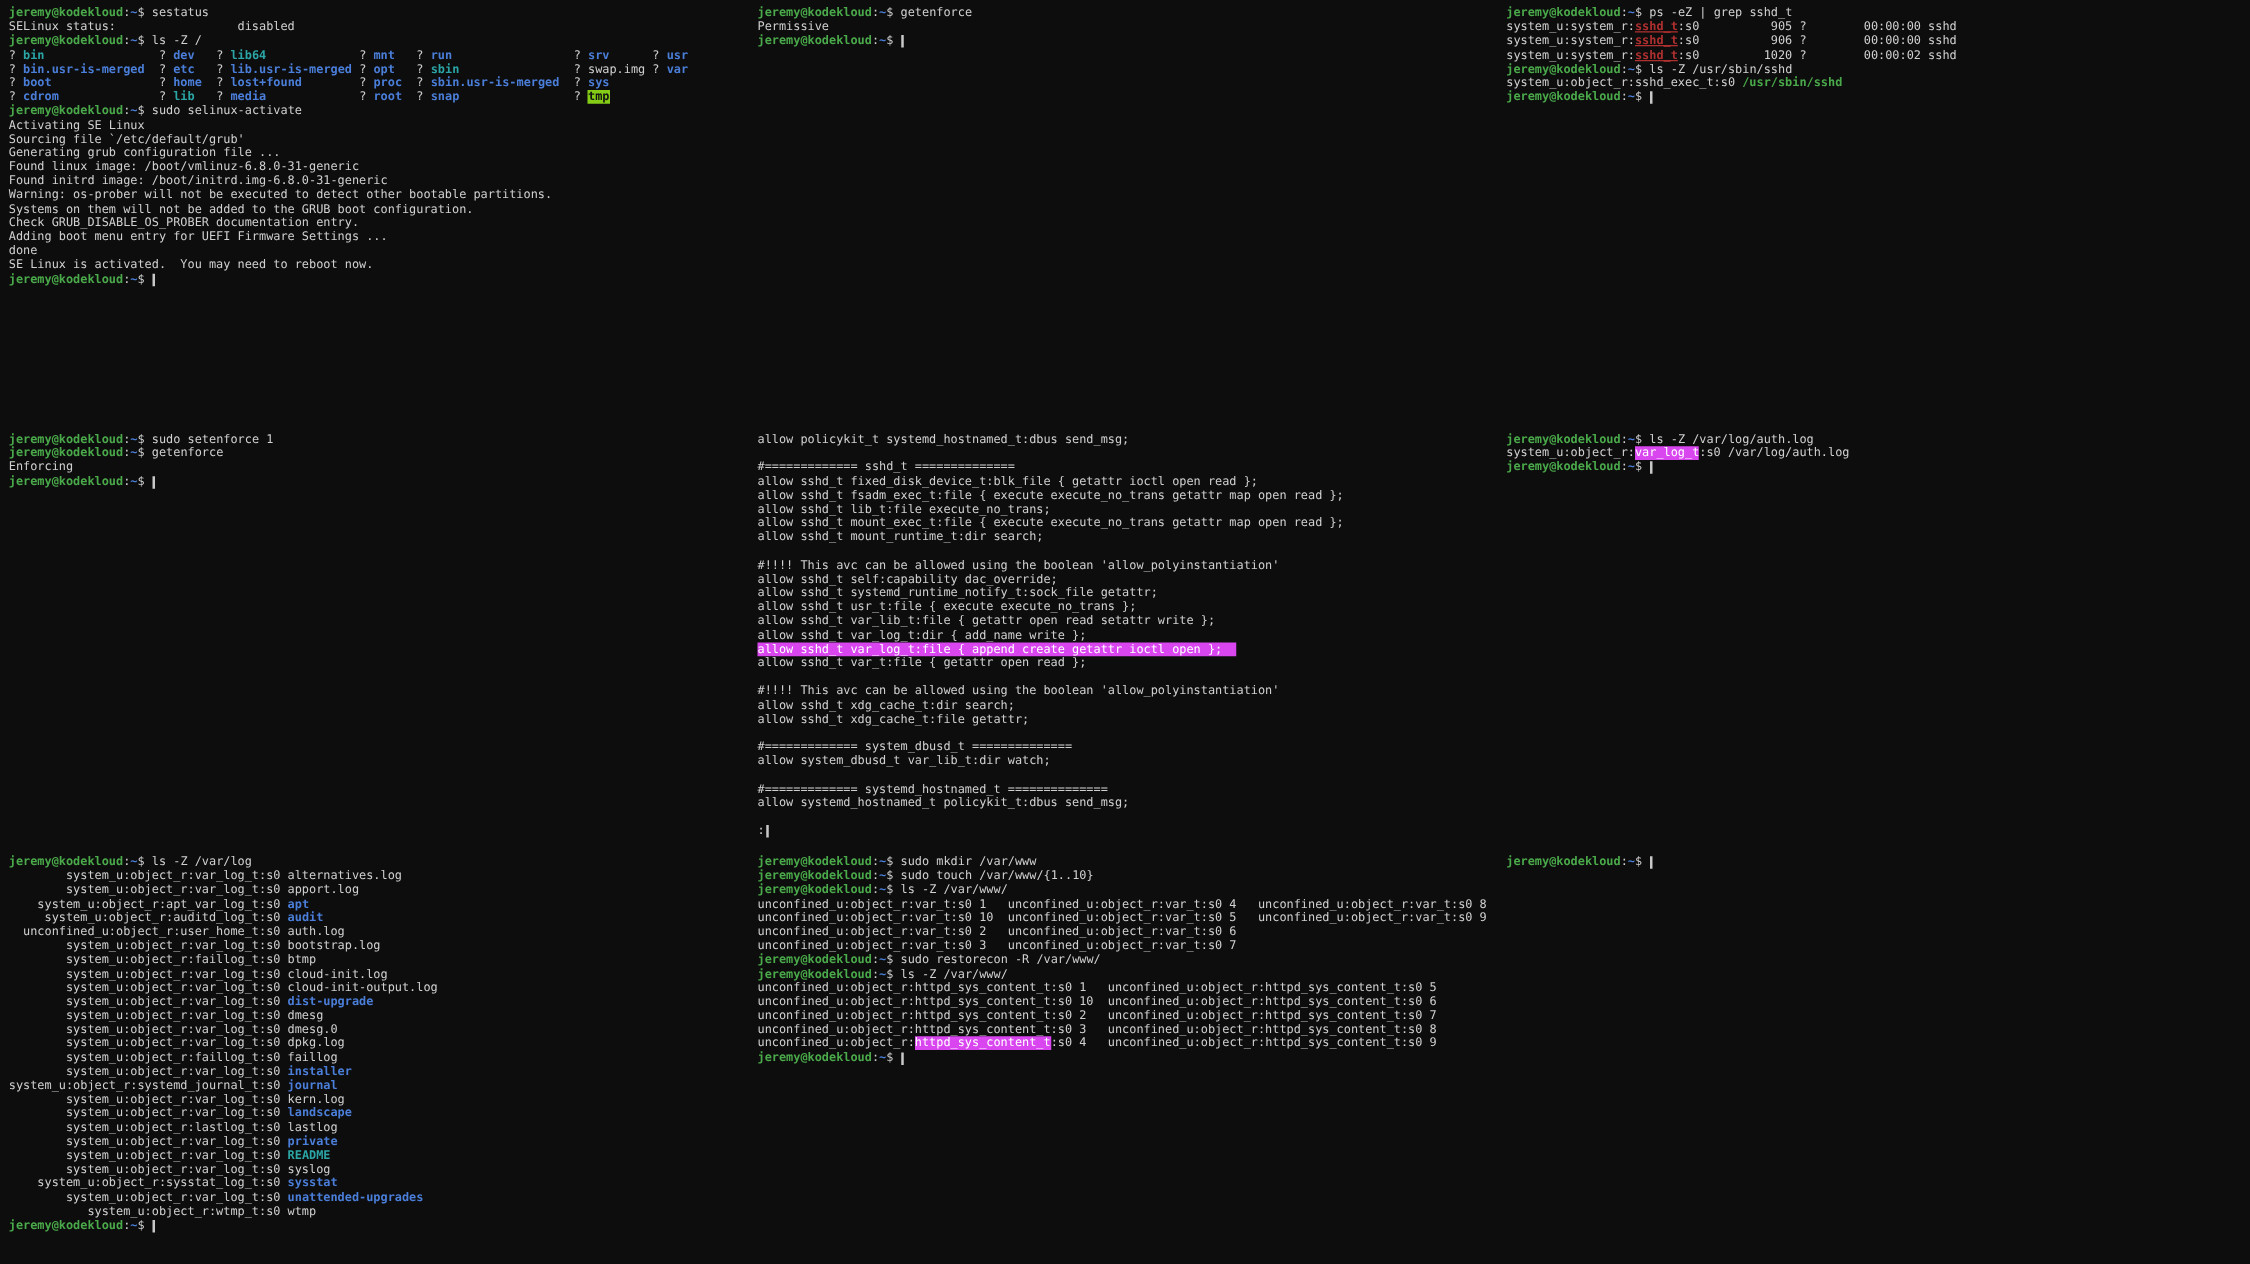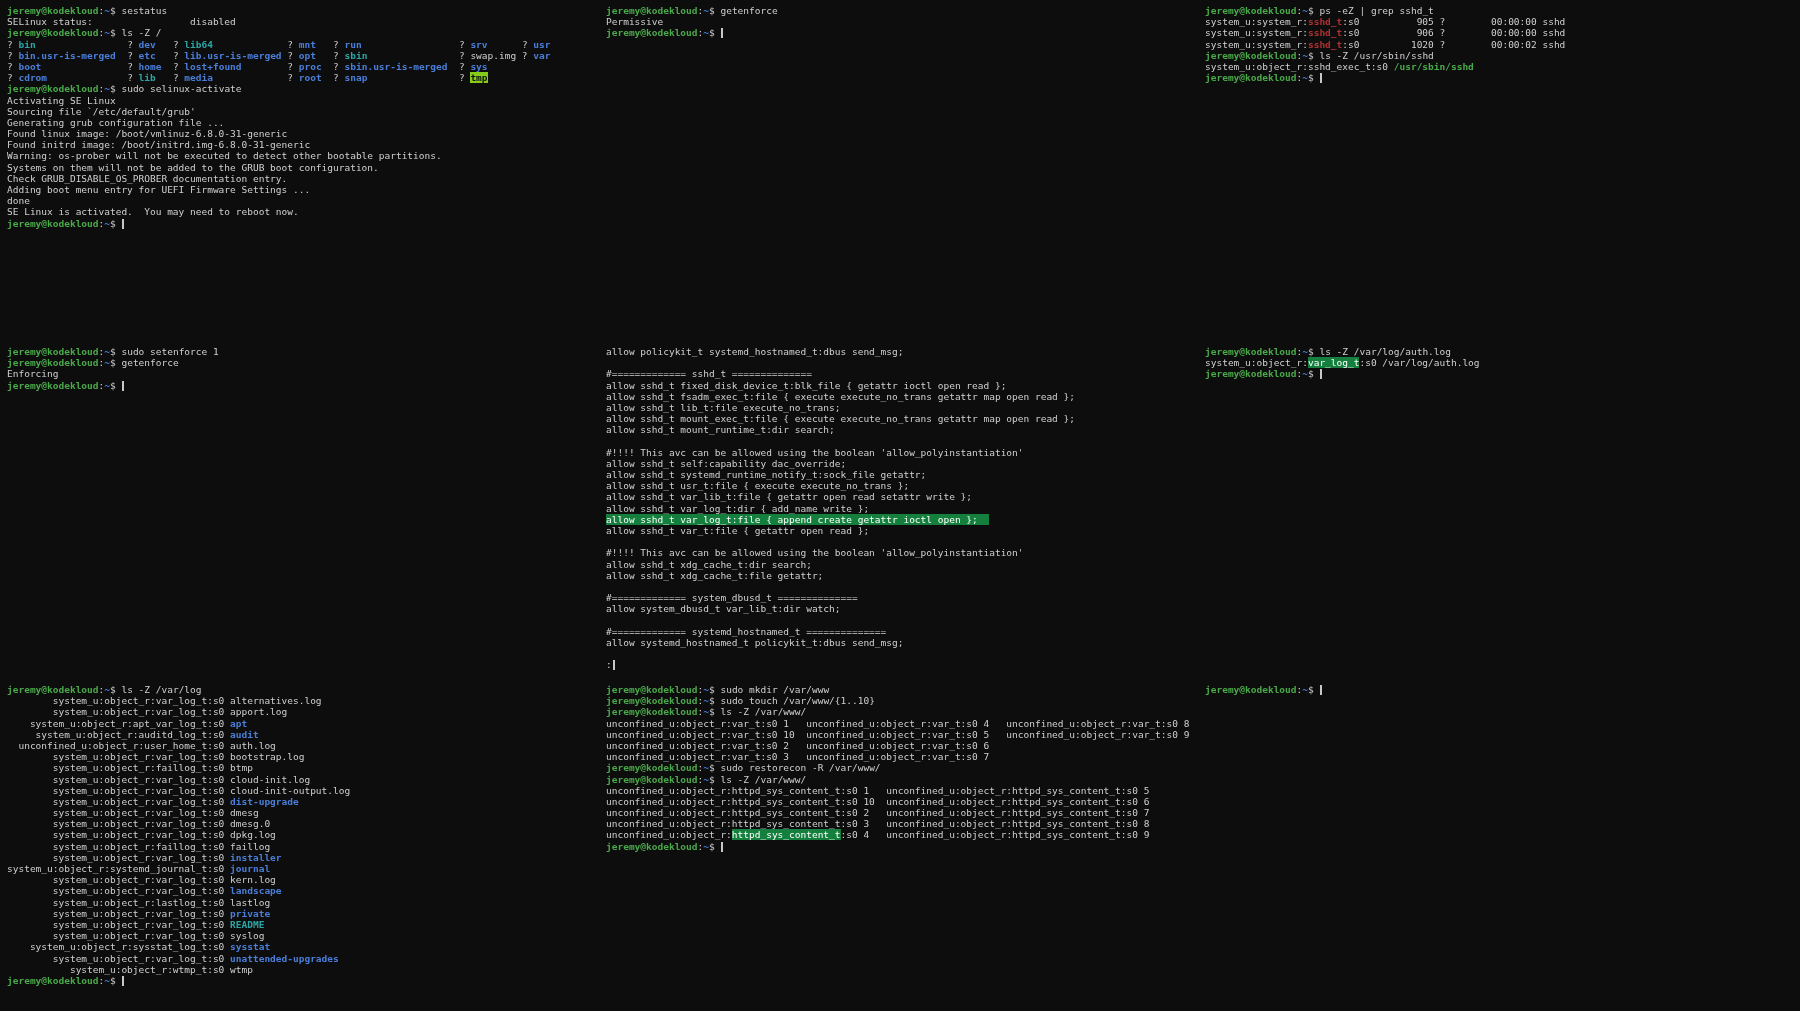--- a/index.html
+++ b/index.html
@@ -10,23 +10,23 @@
     position:relative;
     font-family:"DejaVu Sans Mono","Liberation Mono",monospace;
     font-size:9.5px;
     color:#d0d0d0;
   }
   .pane{position:absolute;white-space:pre;}
   .line{height:11.2px;line-height:11.2px;white-space:pre;}
   .c-g{color:#4aa94a;font-weight:bold;}
   .c-b{color:#4a7ed9;font-weight:bold;}
   .c-c{color:#2ba5a5;font-weight:bold;}
-  .c-r{color:#b03030;font-weight:bold;}
+  .c-r{color:#b03030;font-weight:bold;text-decoration:underline;}
   .c-d{color:#d0d0d0;}
-  .c-hl{background:#15803d;color:#ffffff;}
+  .c-hl{background:#d946ef;color:#ffffff;}
   .c-tmp{background:#84cc16;color:#111111;font-weight:bold;}
   .cursor{display:inline-block;width:2px;height:10px;background:#c8c8c8;vertical-align:text-bottom;margin-left:1px;}
 </style>
 </head>
 <body>
 
 <div class="pane" style="left: 7px; top: 5px;"><div class="line"><span class="c-g">jeremy@kodekloud</span><span class="c-d">:</span><span class="c-b">~</span><span class="c-d">$ </span><span class="c-d">sestatus</span></div><div class="line"><span class="c-d">SELinux status:                 disabled</span></div><div class="line"><span class="c-g">jeremy@kodekloud</span><span class="c-d">:</span><span class="c-b">~</span><span class="c-d">$ </span><span class="c-d">ls -Z /</span></div><div class="line"><span class="c-d">? </span><span class="c-c">bin</span><span class="c-d">                ? </span><span class="c-b">dev</span><span class="c-d">   ? </span><span class="c-c">lib64</span><span class="c-d">             ? </span><span class="c-b">mnt</span><span class="c-d">   ? </span><span class="c-b">run</span><span class="c-d">                 ? </span><span class="c-b">srv</span><span class="c-d">      ? </span><span class="c-b">usr</span></div><div class="line"><span class="c-d">? </span><span class="c-b">bin.usr-is-merged</span><span class="c-d">  ? </span><span class="c-b">etc</span><span class="c-d">   ? </span><span class="c-b">lib.usr-is-merged</span><span class="c-d"> ? </span><span class="c-b">opt</span><span class="c-d">   ? </span><span class="c-c">sbin</span><span class="c-d">                ? swap.img ? </span><span class="c-b">var</span></div><div class="line"><span class="c-d">? </span><span class="c-b">boot</span><span class="c-d">               ? </span><span class="c-b">home</span><span class="c-d">  ? </span><span class="c-b">lost+found</span><span class="c-d">        ? </span><span class="c-b">proc</span><span class="c-d">  ? </span><span class="c-b">sbin.usr-is-merged</span><span class="c-d">  ? </span><span class="c-b">sys</span></div><div class="line"><span class="c-d">? </span><span class="c-b">cdrom</span><span class="c-d">              ? </span><span class="c-c">lib</span><span class="c-d">   ? </span><span class="c-b">media</span><span class="c-d">             ? </span><span class="c-b">root</span><span class="c-d">  ? </span><span class="c-b">snap</span><span class="c-d">                ? </span><span class="c-tmp">tmp</span></div><div class="line"><span class="c-g">jeremy@kodekloud</span><span class="c-d">:</span><span class="c-b">~</span><span class="c-d">$ </span><span class="c-d">sudo selinux-activate</span></div><div class="line"><span class="c-d">Activating SE Linux</span></div><div class="line"><span class="c-d">Sourcing file `/etc/default/grub'</span></div><div class="line"><span class="c-d">Generating grub configuration file ...</span></div><div class="line"><span class="c-d">Found linux image: /boot/vmlinuz-6.8.0-31-generic</span></div><div class="line"><span class="c-d">Found initrd image: /boot/initrd.img-6.8.0-31-generic</span></div><div class="line"><span class="c-d">Warning: os-prober will not be executed to detect other bootable partitions.</span></div><div class="line"><span class="c-d">Systems on them will not be added to the GRUB boot configuration.</span></div><div class="line"><span class="c-d">Check GRUB_DISABLE_OS_PROBER documentation entry.</span></div><div class="line"><span class="c-d">Adding boot menu entry for UEFI Firmware Settings ...</span></div><div class="line"><span class="c-d">done</span></div><div class="line"><span class="c-d">SE Linux is activated.  You may need to reboot now.</span></div><div class="line"><span class="c-g">jeremy@kodekloud</span><span class="c-d">:</span><span class="c-b">~</span><span class="c-d">$ </span><span class="cursor"></span></div></div>
 <div class="pane" style="left: 606px; top: 5px;"><div class="line"><span class="c-g">jeremy@kodekloud</span><span class="c-d">:</span><span class="c-b">~</span><span class="c-d">$ </span><span class="c-d">getenforce</span></div><div class="line"><span class="c-d">Permissive</span></div><div class="line"><span class="c-g">jeremy@kodekloud</span><span class="c-d">:</span><span class="c-b">~</span><span class="c-d">$ </span><span class="cursor"></span></div></div>
 <div class="pane" style="left: 1205px; top: 5px;"><div class="line"><span class="c-g">jeremy@kodekloud</span><span class="c-d">:</span><span class="c-b">~</span><span class="c-d">$ </span><span class="c-d">ps -eZ | grep sshd_t</span></div><div class="line"><span class="c-d">system_u:system_r:</span><span class="c-r">sshd_t</span><span class="c-d">:s0          905 ?        00:00:00 sshd</span></div><div class="line"><span class="c-d">system_u:system_r:</span><span class="c-r">sshd_t</span><span class="c-d">:s0          906 ?        00:00:00 sshd</span></div><div class="line"><span class="c-d">system_u:system_r:</span><span class="c-r">sshd_t</span><span class="c-d">:s0         1020 ?        00:00:02 sshd</span></div><div class="line"><span class="c-g">jeremy@kodekloud</span><span class="c-d">:</span><span class="c-b">~</span><span class="c-d">$ </span><span class="c-d">ls -Z /usr/sbin/sshd</span></div><div class="line"><span class="c-d">system_u:object_r:sshd_exec_t:s0 </span><span class="c-g">/usr/sbin/sshd</span></div><div class="line"><span class="c-g">jeremy@kodekloud</span><span class="c-d">:</span><span class="c-b">~</span><span class="c-d">$ </span><span class="cursor"></span></div></div>
 <div class="pane" style="left: 7px; top: 346px;"><div class="line"><span class="c-g">jeremy@kodekloud</span><span class="c-d">:</span><span class="c-b">~</span><span class="c-d">$ </span><span class="c-d">sudo setenforce 1</span></div><div class="line"><span class="c-g">jeremy@kodekloud</span><span class="c-d">:</span><span class="c-b">~</span><span class="c-d">$ </span><span class="c-d">getenforce</span></div><div class="line"><span class="c-d">Enforcing</span></div><div class="line"><span class="c-g">jeremy@kodekloud</span><span class="c-d">:</span><span class="c-b">~</span><span class="c-d">$ </span><span class="cursor"></span></div></div>

